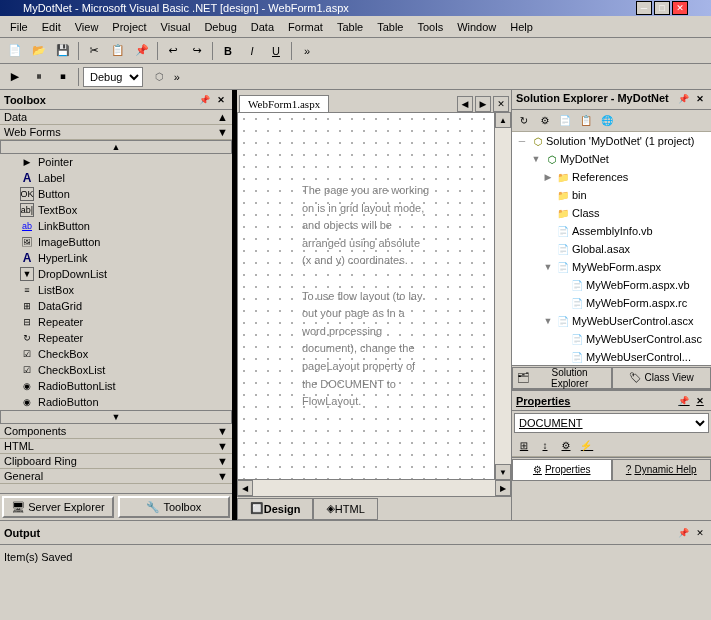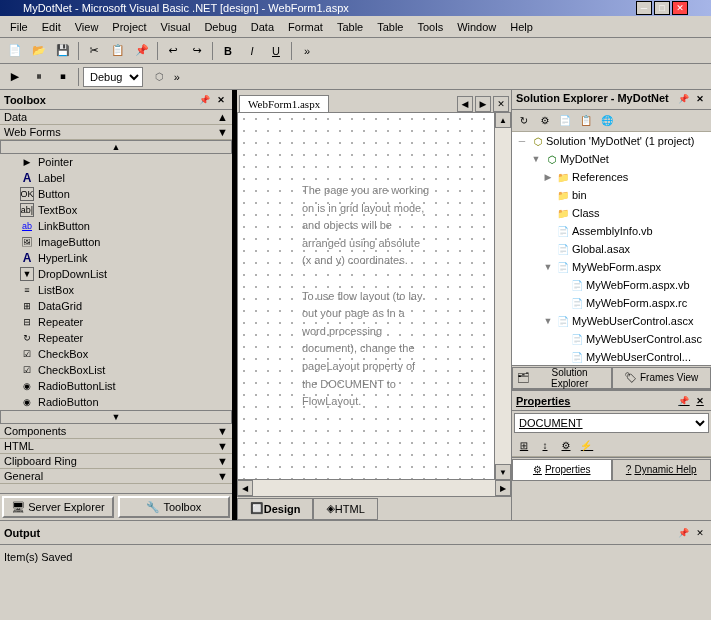--- a/index.html
+++ b/index.html
@@ -422,21 +422,21 @@
         </div>
 
       </div>
       <div id="sol-footer">
         <div class="sol-tab active">
           <span>🗂</span>
           <span>Solution Explorer</span>
         </div>
         <div class="sol-tab">
           <span>🏷</span>
-          <span>Frames View</span>
+          <span>Class View</span>
         </div>
       </div>
     </div>
 
     <div id="properties-panel">
       <div id="prop-header">
         <span>Properties</span>
         <div style="display:flex;gap:2px;">
           <div class="panel-btn">📌</div>
           <div class="panel-btn">✕</div>

